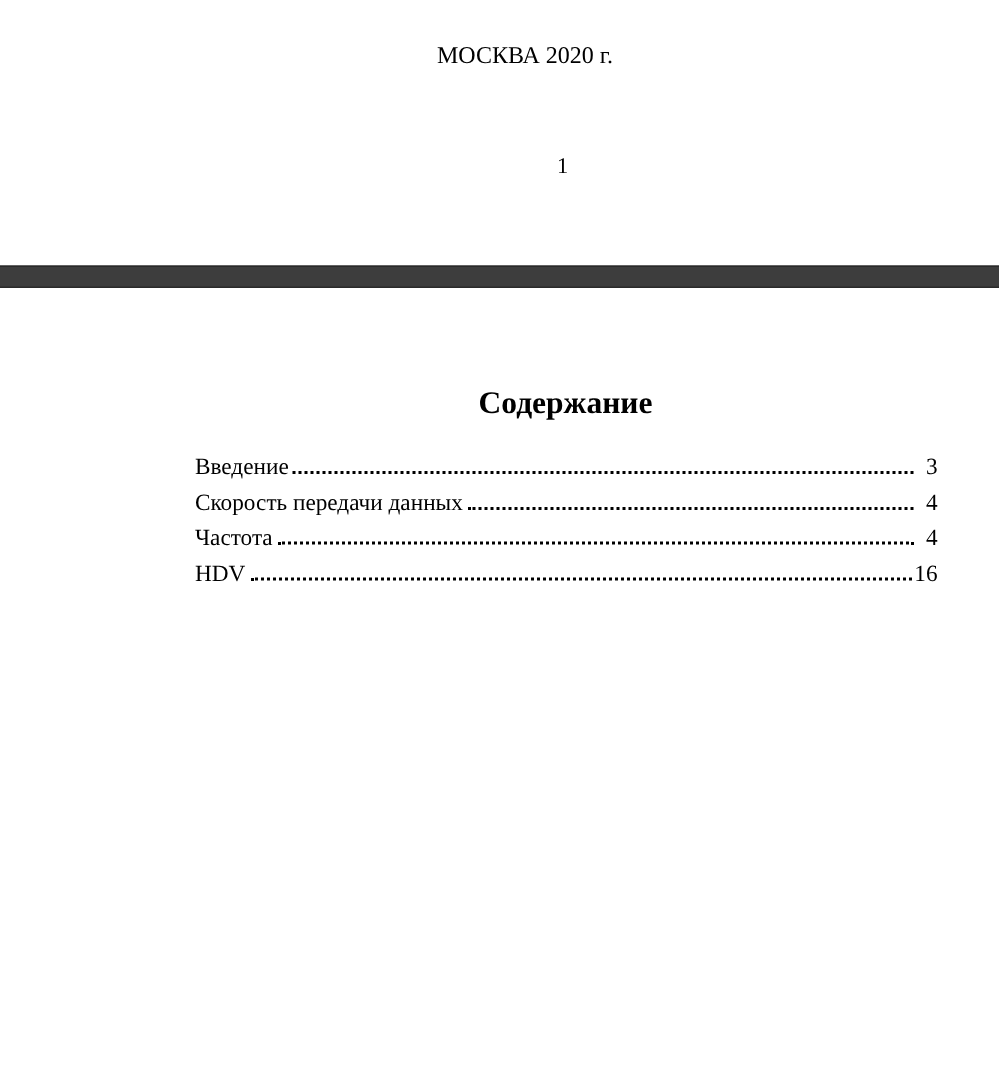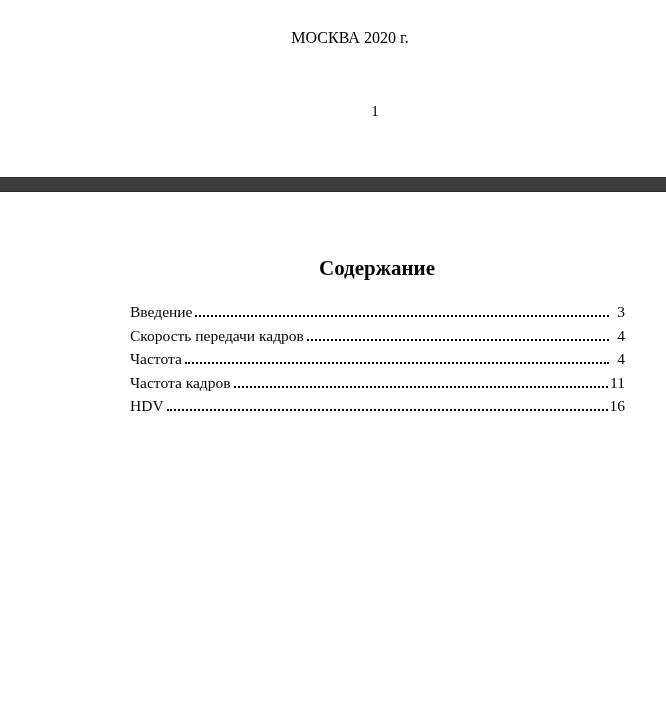--- a/index.html
+++ b/index.html
@@ -129,36 +129,31 @@
 
     <div class="toc-list">
 
       <div class="toc-row">
         <span class="toc-title">Введение</span>
         <span class="toc-leader"></span>
         <span class="toc-page">3</span>
       </div>
 
       <div class="toc-row">
-        <span class="toc-title">Скорость передачи кадров</span>
+        <span class="toc-title">Скорость передачи данных</span>
         <span class="toc-leader"></span>
         <span class="toc-page">4</span>
       </div>
 
       <div class="toc-row">
         <span class="toc-title">Частота</span>
         <span class="toc-leader"></span>
         <span class="toc-page">4</span>
       </div>
 
-      <div class="toc-row">
-        <span class="toc-title">Частота кадров</span>
-        <span class="toc-leader"></span>
-        <span class="toc-page">11</span>
-      </div>
 
       <div class="toc-row">
         <span class="toc-title">HDV</span>
         <span class="toc-leader"></span>
         <span class="toc-page">16</span>
       </div>
 
     </div>
   </div>
 

